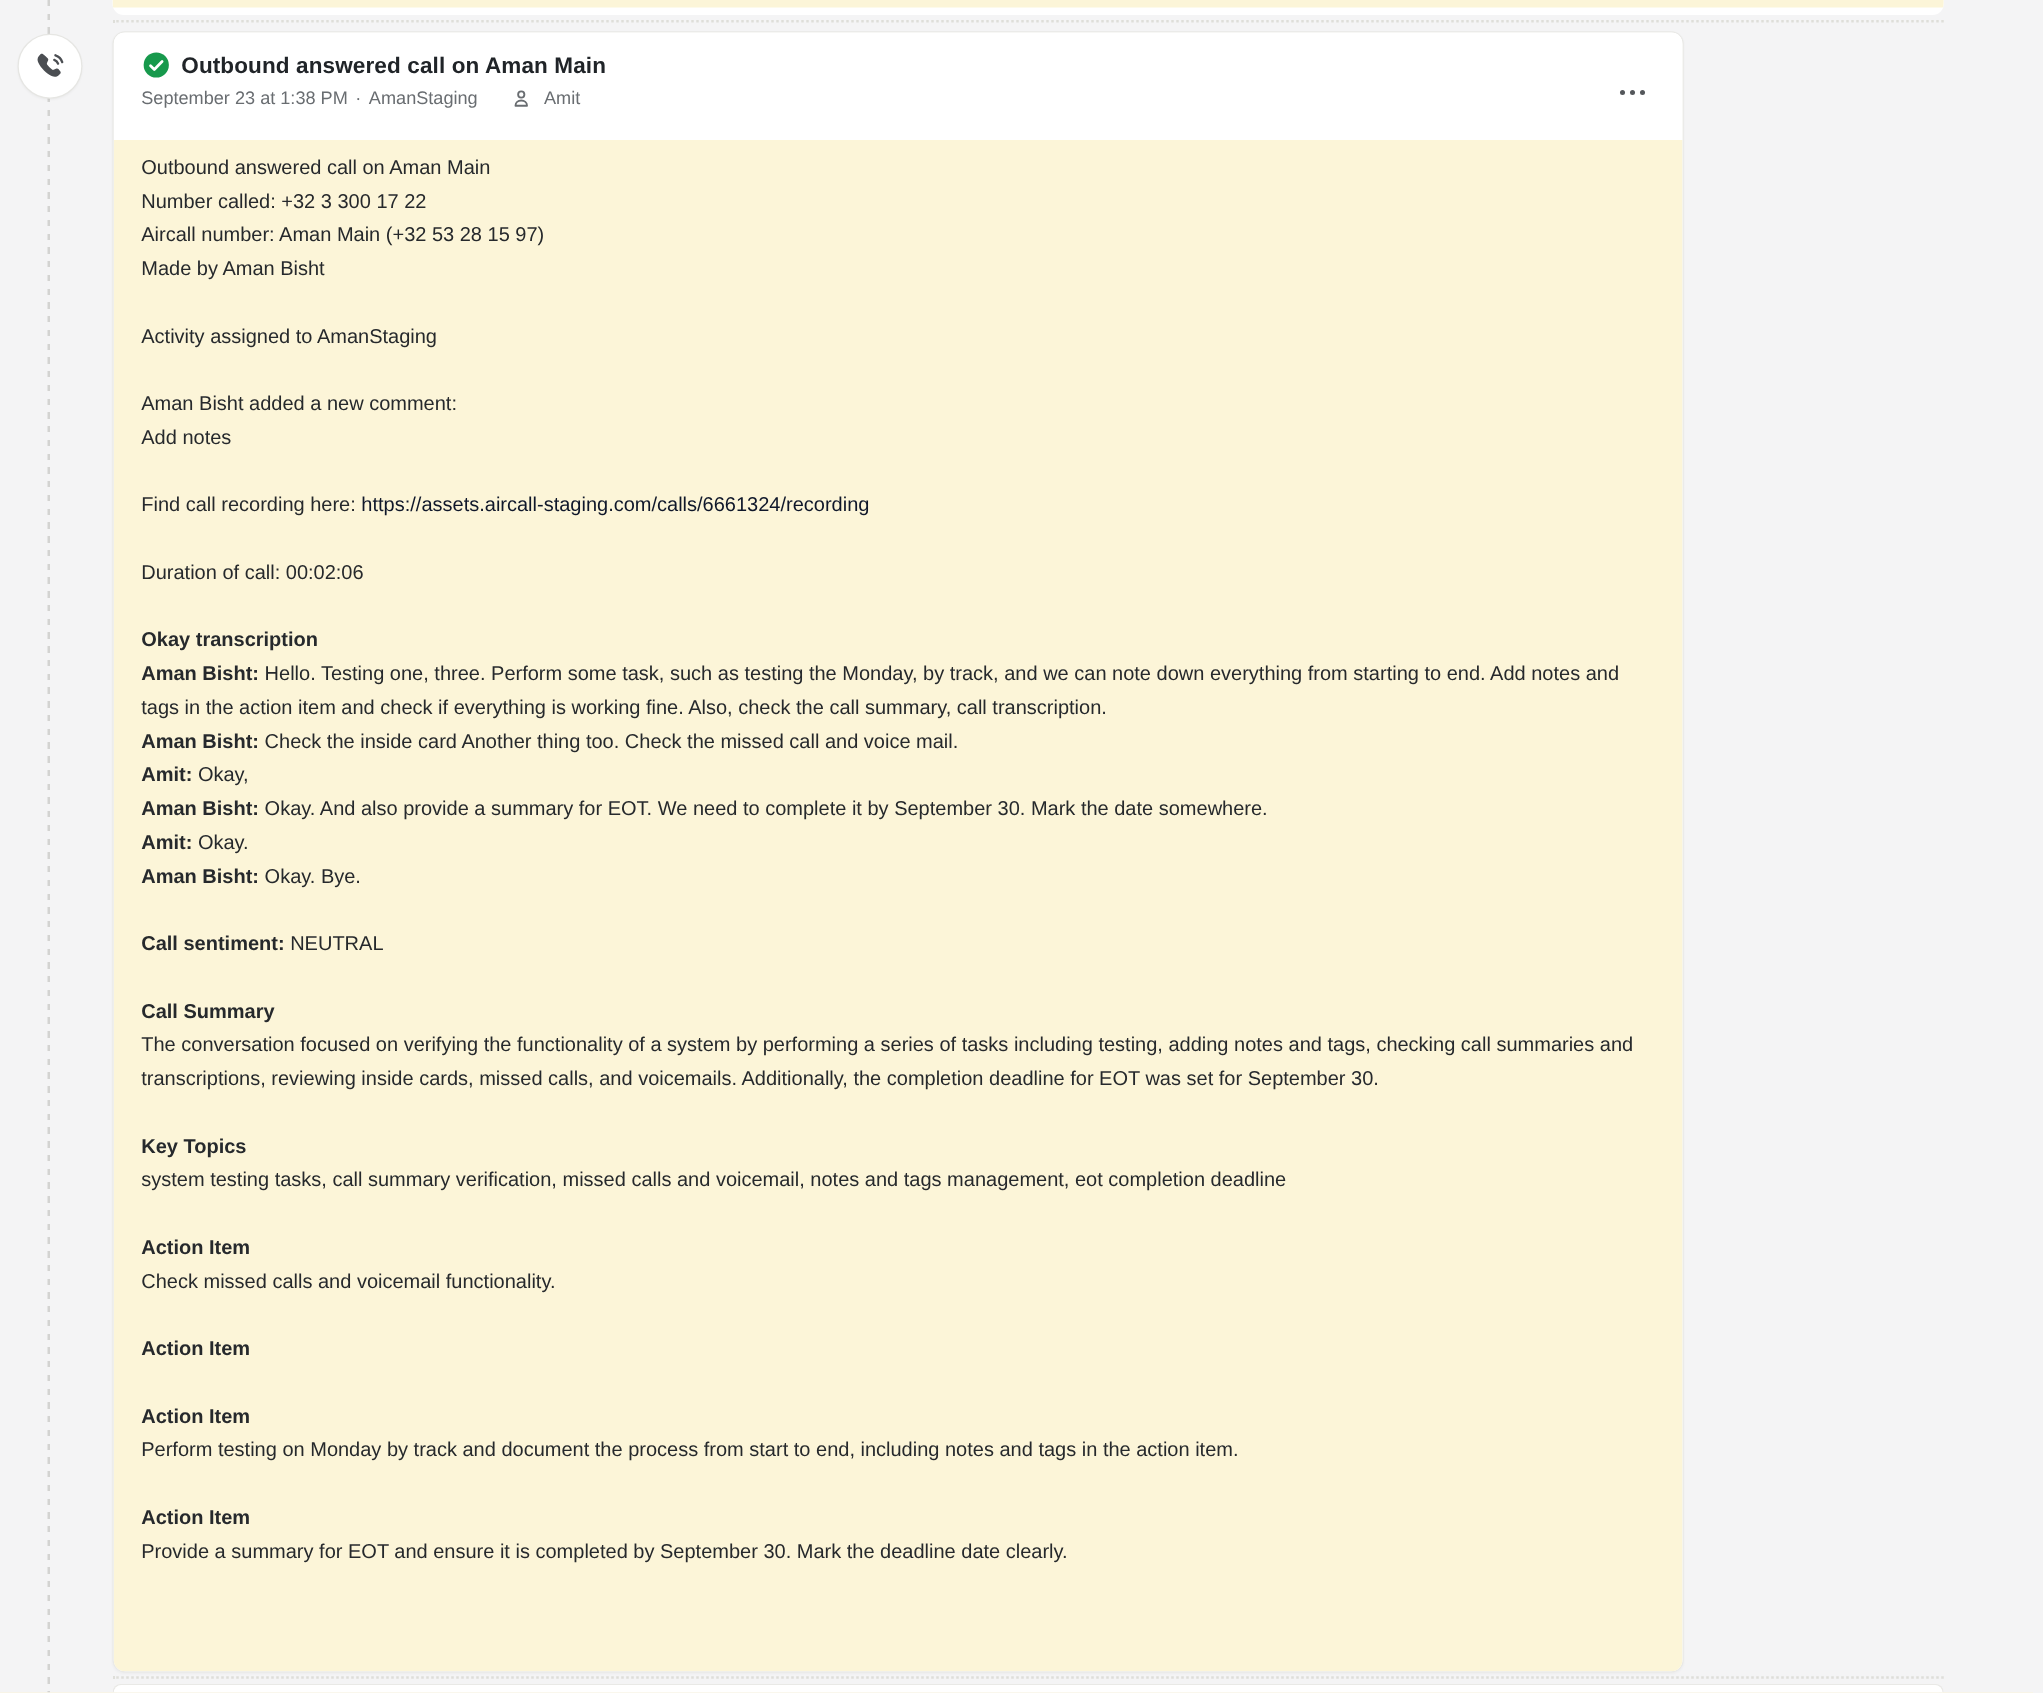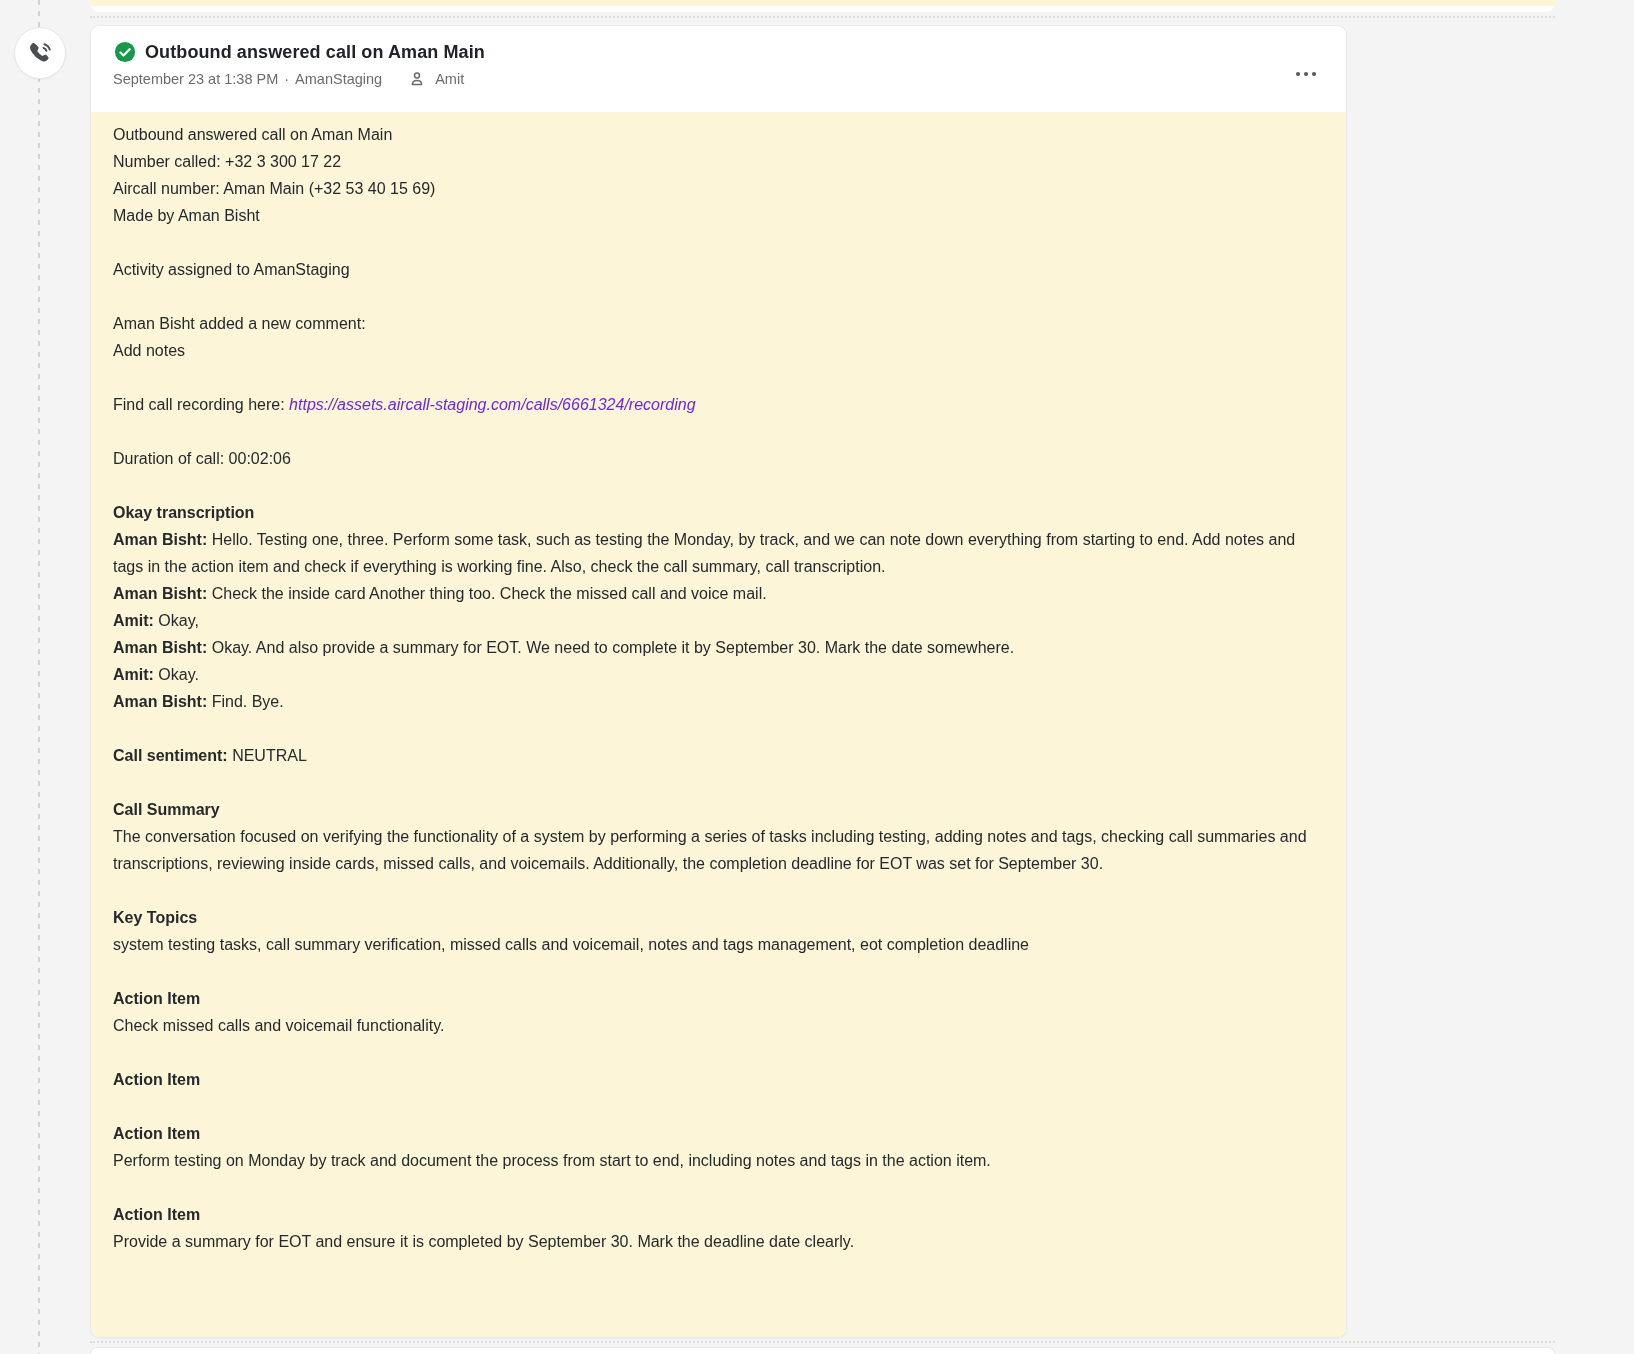--- a/index.html
+++ b/index.html
@@ -54,21 +54,21 @@
   .menu-button i{width:4px;height:4px;border-radius:50%;background:#54575b;display:block;}
   
   .note{
     flex:1 1 auto;background:#fcf5d8;
     padding:9px 26px 60px 22px;box-sizing:border-box;overflow:hidden;
     font-size:16px;line-height:27px;color:#26292c;
   }
   .note .para{margin:0 0 27px 0;}
   .note .para:last-child{margin-bottom:0;}
   .note b{font-weight:700;}
-  .note a{color:#6d28d9;text-decoration:none;font-style:italic;}
+  .note a{color:#0f172a;text-decoration:none;}
   
   .next-card{
     position:absolute;left:90px;top:1347px;width:1465px;height:7px;
     background:#ffffff;border-radius:10px 10px 0 0;border:1px solid #e9e9e6;border-bottom:none;box-sizing:border-box;
   }
   svg{display:block;}
 </style>
 </head>
 <body>
 
@@ -111,21 +111,21 @@
     <button class="menu-button" aria-label="More options">
       <i></i>
         <i></i>
         <i></i>
     </button>
   </div>
   <div class="note">
       <div class="para">
         <div class="line"><span>Outbound answered call on Aman Main</span></div>
         <div class="line"><span>Number called: +32 3 300 17 22</span></div>
-        <div class="line"><span>Aircall number: Aman Main (+32 53 40 15 69)</span></div>
+        <div class="line"><span>Aircall number: Aman Main (+32 53 28 15 97)</span></div>
         <div class="line"><span>Made by Aman Bisht</span></div>
       </div>
       <div class="para">
         <div class="line"><span>Activity assigned to AmanStaging</span></div>
       </div>
       <div class="para">
         <div class="line"><span>Aman Bisht added a new comment:</span></div>
         <div class="line"><span>Add notes</span></div>
       </div>
       <div class="para">
@@ -134,21 +134,21 @@
       <div class="para">
         <div class="line"><span>Duration of call: 00:02:06</span></div>
       </div>
       <div class="para">
         <div class="line"><b>Okay transcription</b></div>
         <div class="line"><b>Aman Bisht:</b><span> Hello. Testing one, three. Perform some task, such as testing the Monday, by track, and we can note down everything from starting to end. Add notes and tags in the action item and check if everything is working fine. Also, check the call summary, call transcription.</span></div>
         <div class="line"><b>Aman Bisht:</b><span> Check the inside card Another thing too. Check the missed call and voice mail.</span></div>
         <div class="line"><b>Amit:</b><span> Okay,</span></div>
         <div class="line"><b>Aman Bisht:</b><span> Okay. And also provide a summary for EOT. We need to complete it by September 30. Mark the date somewhere.</span></div>
         <div class="line"><b>Amit:</b><span> Okay.</span></div>
-        <div class="line"><b>Aman Bisht:</b><span> Find. Bye.</span></div>
+        <div class="line"><b>Aman Bisht:</b><span> Okay. Bye.</span></div>
       </div>
       <div class="para">
         <div class="line"><b>Call sentiment:</b><span> NEUTRAL</span></div>
       </div>
       <div class="para">
         <div class="line"><b>Call Summary</b></div>
         <div class="line"><span>The conversation focused on verifying the functionality of a system by performing a series of tasks including testing, adding notes and tags, checking call summaries and transcriptions, reviewing inside cards, missed calls, and voicemails. Additionally, the completion deadline for EOT was set for September 30.</span></div>
       </div>
       <div class="para">
         <div class="line"><b>Key Topics</b></div>

